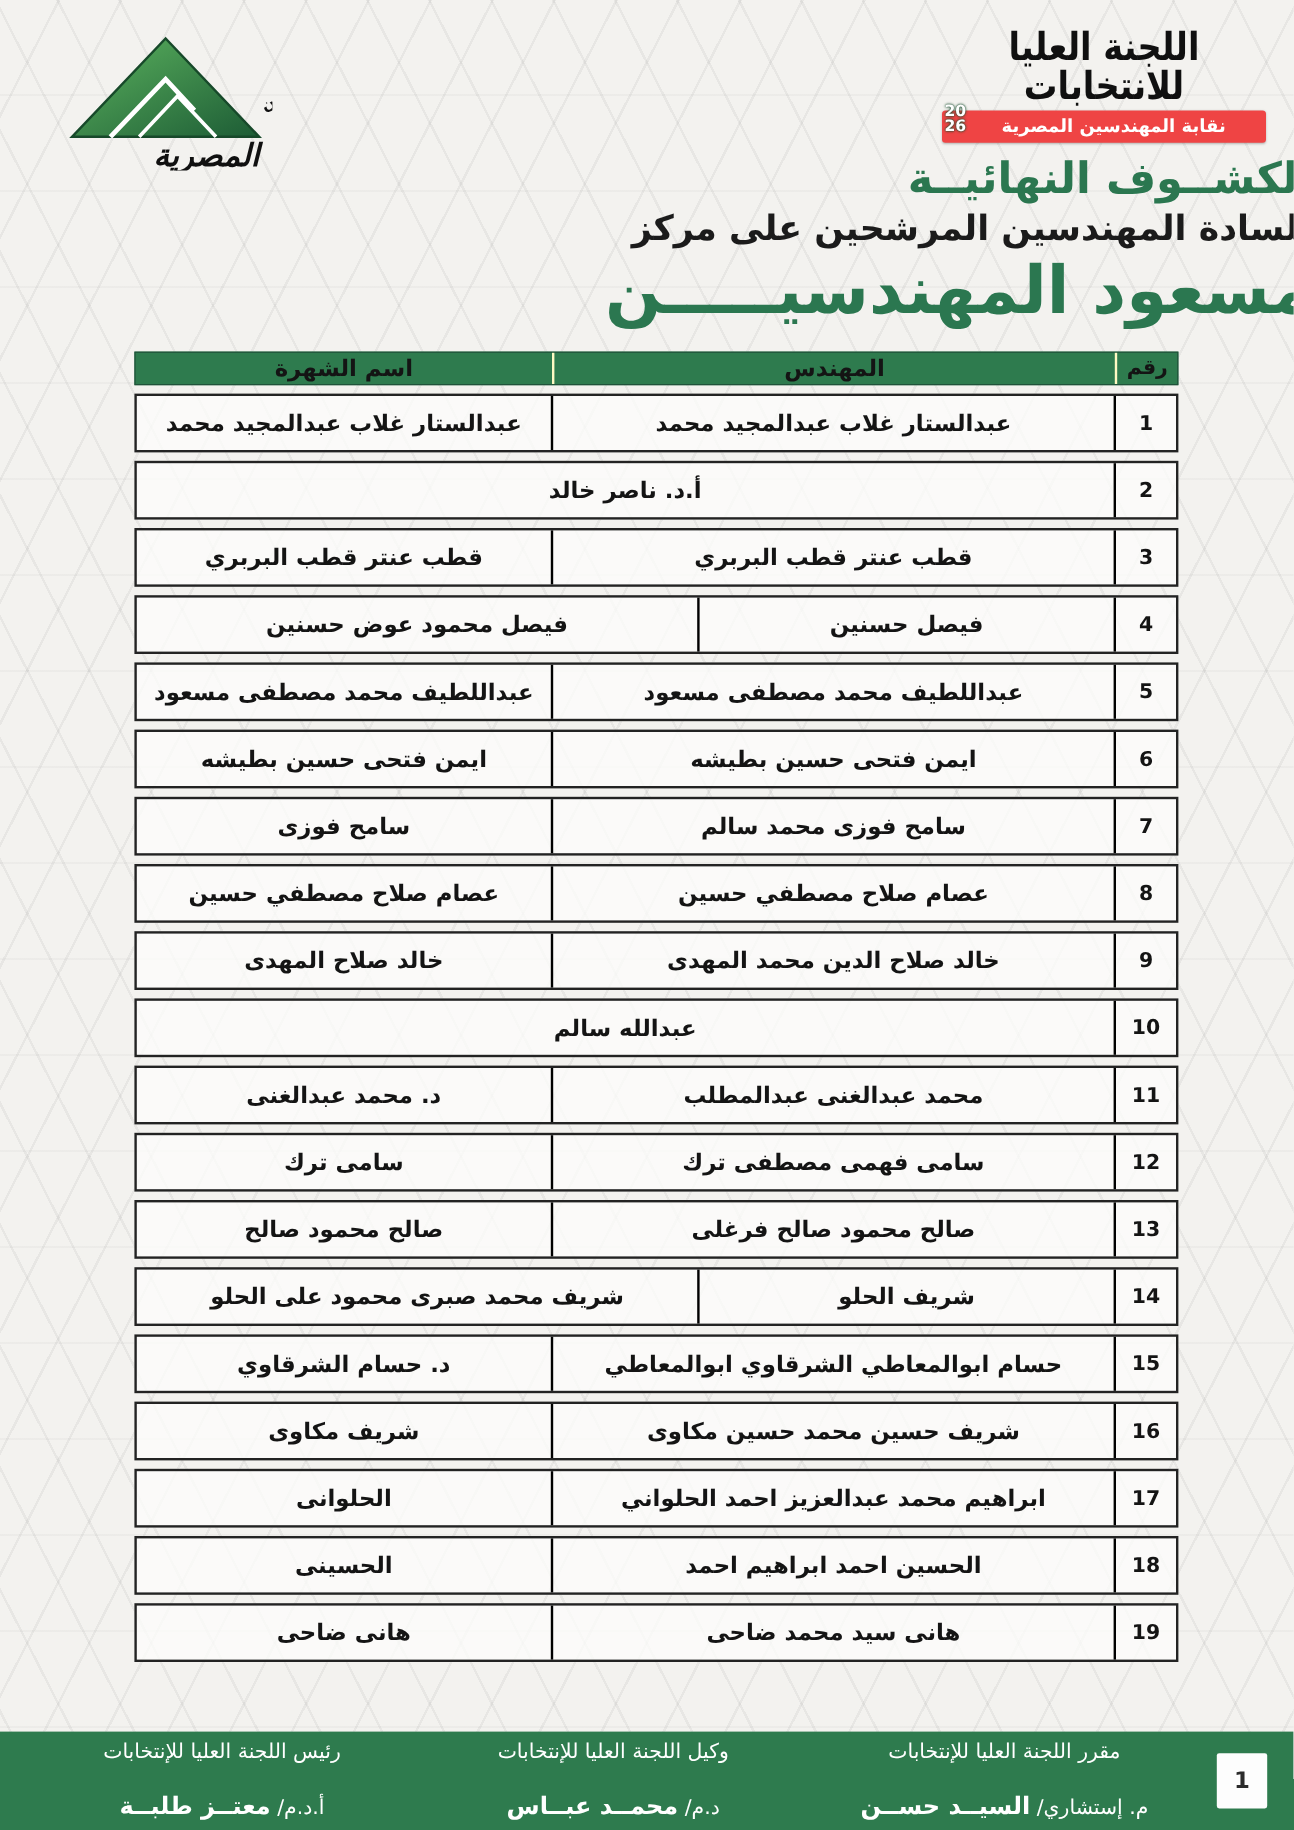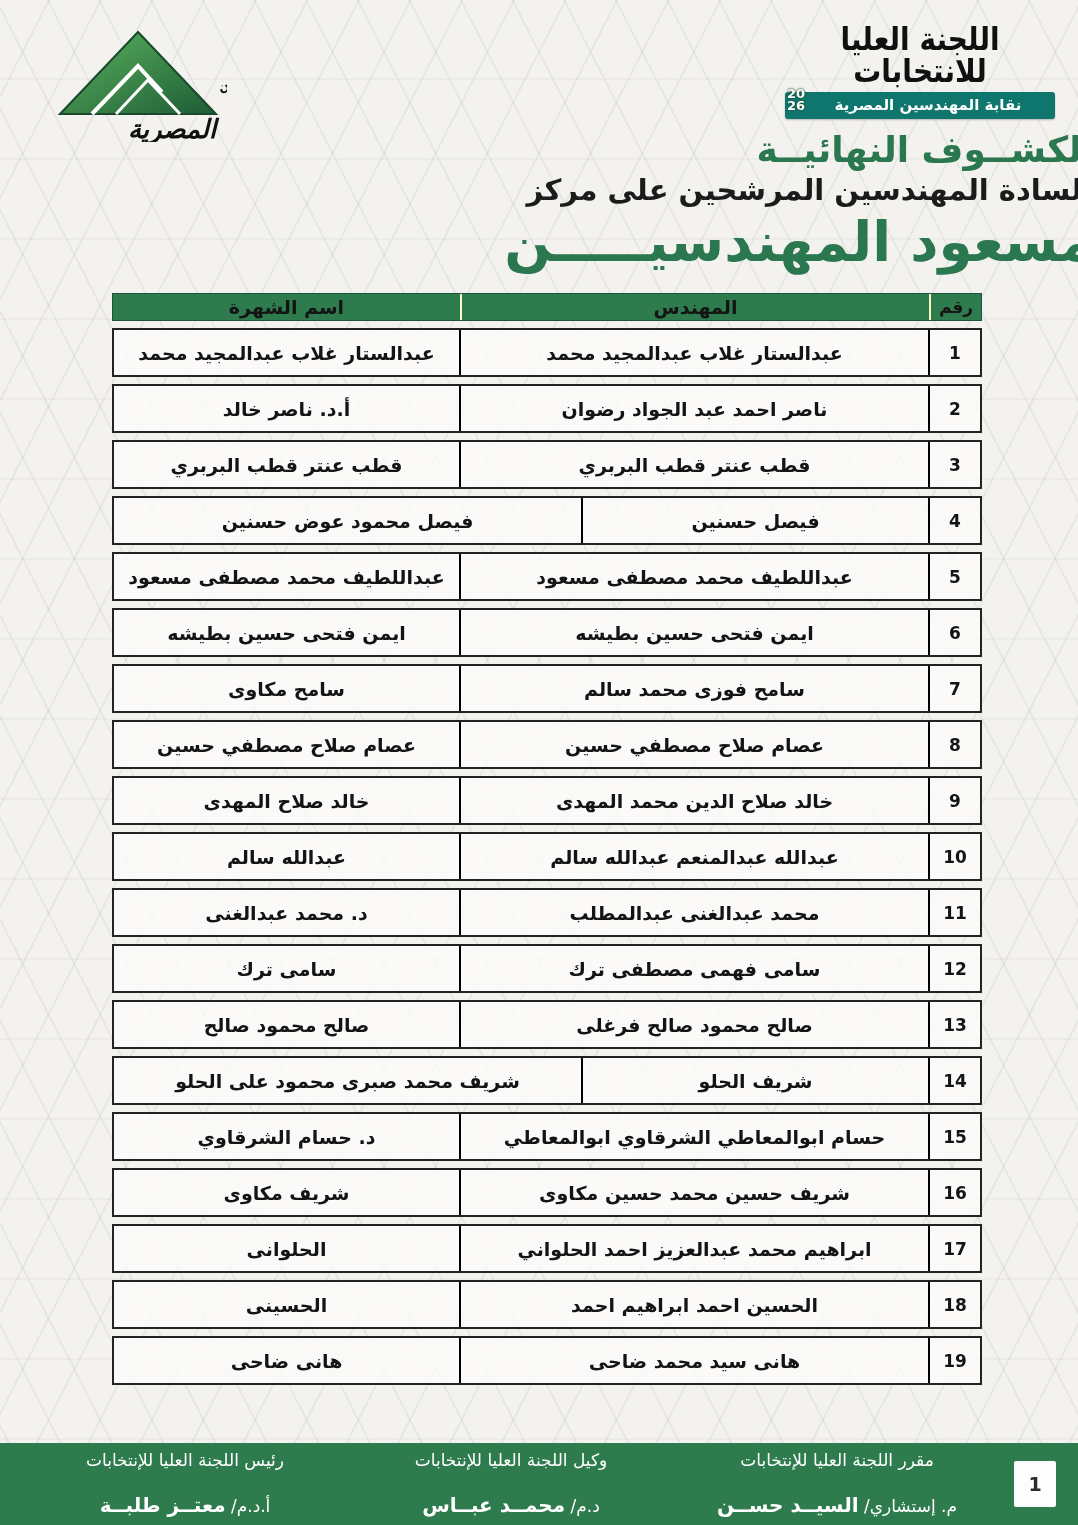--- a/index.html
+++ b/index.html
@@ -17,21 +17,21 @@
   
   .logo-left{position:absolute;top:22px;left:52px;width:175px;height:120px;}
 
   
   .badge-right{position:absolute;top:28px;right:23px;width:270px;text-align:center;}
   .badge-callig{
     font-weight:bold;font-size:28px;line-height:1.0;color:#101010;
     letter-spacing:-1px;transform:scaleY(1.15);
   }
   .badge-banner{
-    margin-top:8px;position:relative;background:#0f766e;color:#fff;
+    margin-top:8px;position:relative;background:#ef4444;color:#fff;
     border-radius:3px;padding:4px 10px 5px 26px;
     font-weight:bold;font-size:15px;display:block;
     box-shadow:0 1px 2px rgba(0,0,0,.25);
   }
   .badge-year{
     position:absolute;left:2px;top:-4px;display:flex;flex-direction:column;
     font-size:13px;line-height:12px;font-weight:bold;color:#fff;
     text-shadow:0 0 2px #1c4f30, 0 0 2px #1c4f30;
   }
 
@@ -129,21 +129,20 @@
     </div>
     <div id="rows">
     <div class="row">
       <div class="cell c-num">1</div>
       <div class="cell c-eng">عبدالستار غلاب عبدالمجيد محمد</div>
       <div class="cell c-alias">عبدالستار غلاب عبدالمجيد محمد</div>
     </div>
 
     <div class="row">
       <div class="cell c-num">2</div>
-      <div class="cell c-eng">ناصر احمد عبد الجواد رضوان</div>
       <div class="cell c-alias">أ.د. ناصر خالد</div>
     </div>
 
     <div class="row">
       <div class="cell c-num">3</div>
       <div class="cell c-eng">قطب عنتر قطب البربري</div>
       <div class="cell c-alias">قطب عنتر قطب البربري</div>
     </div>
 
     <div class="row">
@@ -160,38 +159,37 @@
 
     <div class="row">
       <div class="cell c-num">6</div>
       <div class="cell c-eng">ايمن فتحى حسين بطيشه</div>
       <div class="cell c-alias">ايمن فتحى حسين بطيشه</div>
     </div>
 
     <div class="row">
       <div class="cell c-num">7</div>
       <div class="cell c-eng">سامح فوزى محمد سالم</div>
-      <div class="cell c-alias">سامح مكاوى</div>
+      <div class="cell c-alias">سامح فوزى</div>
     </div>
 
     <div class="row">
       <div class="cell c-num">8</div>
       <div class="cell c-eng">عصام صلاح مصطفي حسين</div>
       <div class="cell c-alias">عصام صلاح مصطفي حسين</div>
     </div>
 
     <div class="row">
       <div class="cell c-num">9</div>
       <div class="cell c-eng">خالد صلاح الدين محمد المهدى</div>
       <div class="cell c-alias">خالد صلاح المهدى</div>
     </div>
 
     <div class="row">
       <div class="cell c-num">10</div>
-      <div class="cell c-eng">عبدالله عبدالمنعم عبدالله سالم</div>
       <div class="cell c-alias">عبدالله سالم</div>
     </div>
 
     <div class="row">
       <div class="cell c-num">11</div>
       <div class="cell c-eng">محمد عبدالغنى عبدالمطلب</div>
       <div class="cell c-alias">د. محمد عبدالغنى</div>
     </div>
 
     <div class="row">

